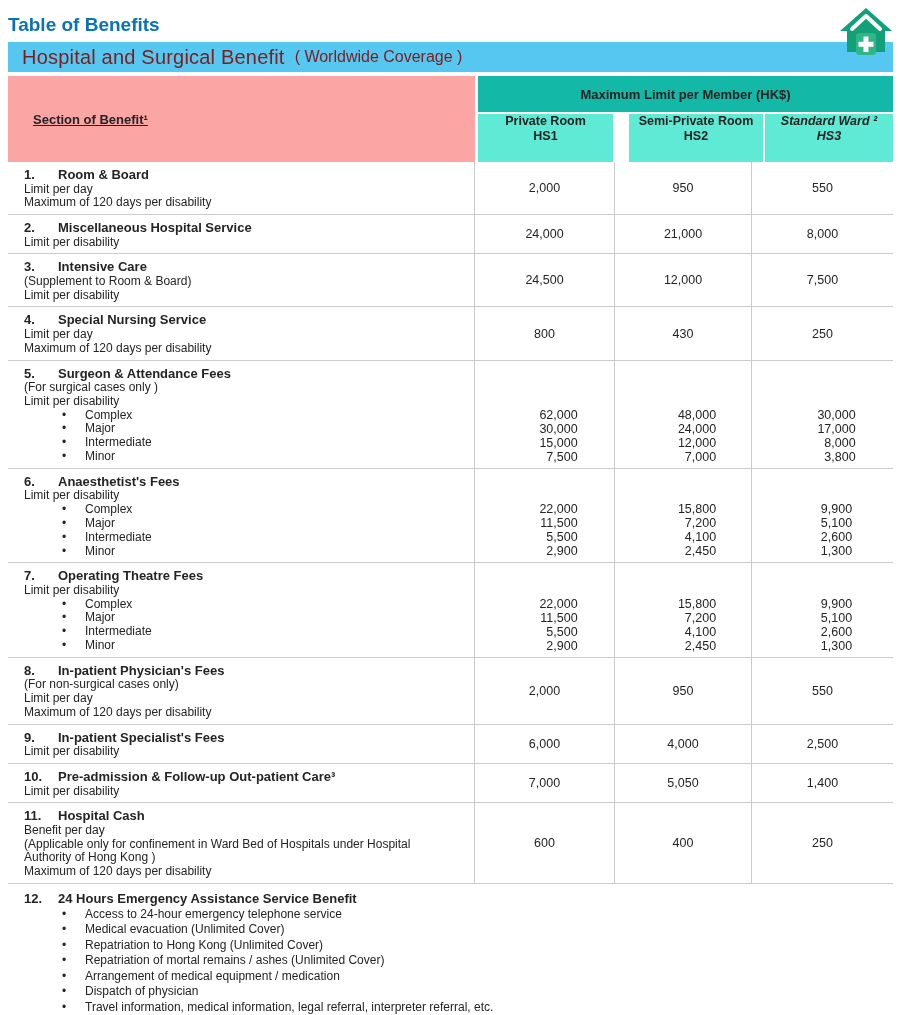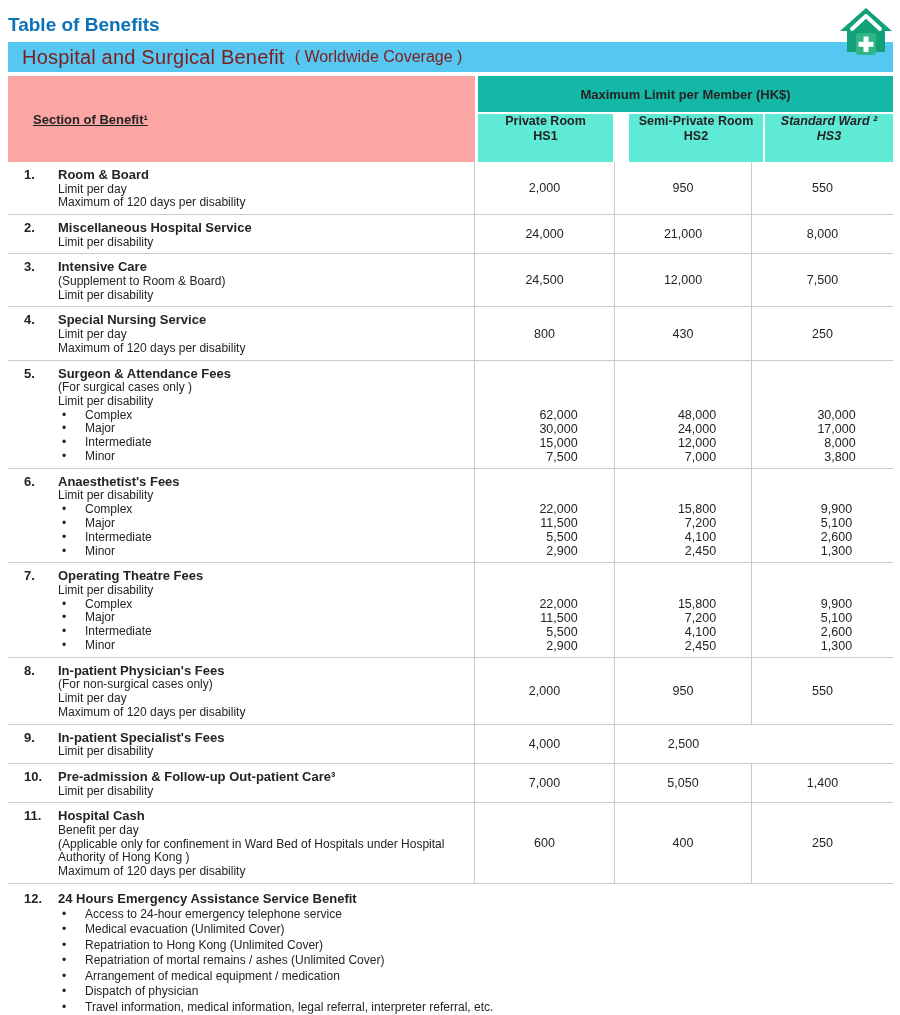--- a/index.html
+++ b/index.html
@@ -74,21 +74,21 @@
   .trow > *:not(:last-child) { border-right: 1px solid #cbcbcb; }
   .trow.full { display: block; border-bottom: none; overflow: hidden; }
   .trow.full > * { border-right: none; }
 
   .cell-left { padding: 5px 8px 4px 16px; }
   .trow.full .cell-left { padding: 7px 0 6px 16px; }
 
   .row-head { display: flex; }
   .row-num  { width: 34px; flex: none; font-weight: bold; font-size: 13px; line-height: 15.5px; }
   .row-title{ font-weight: bold; font-size: 13px; line-height: 15.5px; }
-  .detail   { font-size: 12px; line-height: 13.8px; margin-left: 34px; max-width: 409px; }
+  .detail   { font-size: 12px; line-height: 13.8px; max-width: 409px; }
   .bullet   { display: flex; margin-left: 38px; font-size: 12px; line-height: 13.8px; }
   .trow.full .bullet { line-height: 15.6px; font-size: 12px; }
   .dot { width: 23px; flex: none; }
   .trow.full .bullet-text { white-space: nowrap; }
 
   .cell-val {
     display: flex; align-items: center; justify-content: center;
     font-size: 12.5px;
   }
   .cell-val.multi { align-items: flex-end; padding-bottom: 4px; }
@@ -382,20 +382,23 @@
       </div>
       <div class="trow">
         <div class="cell-left">
           <div class="row-head">
             <span class="row-num">9.</span>
             <span class="row-title">In-patient Specialist's Fees</span>
           </div>
           <div class="detail">Limit per disability</div>
         </div>
         <div class="cell-val">
+          <span>6,000</span>
+        </div>
+        <div class="cell-val">
           <span>4,000</span>
         </div>
         <div class="cell-val">
           <span>2,500</span>
         </div>
       </div>
       <div class="trow">
         <div class="cell-left">
           <div class="row-head">
             <span class="row-num">10.</span>

